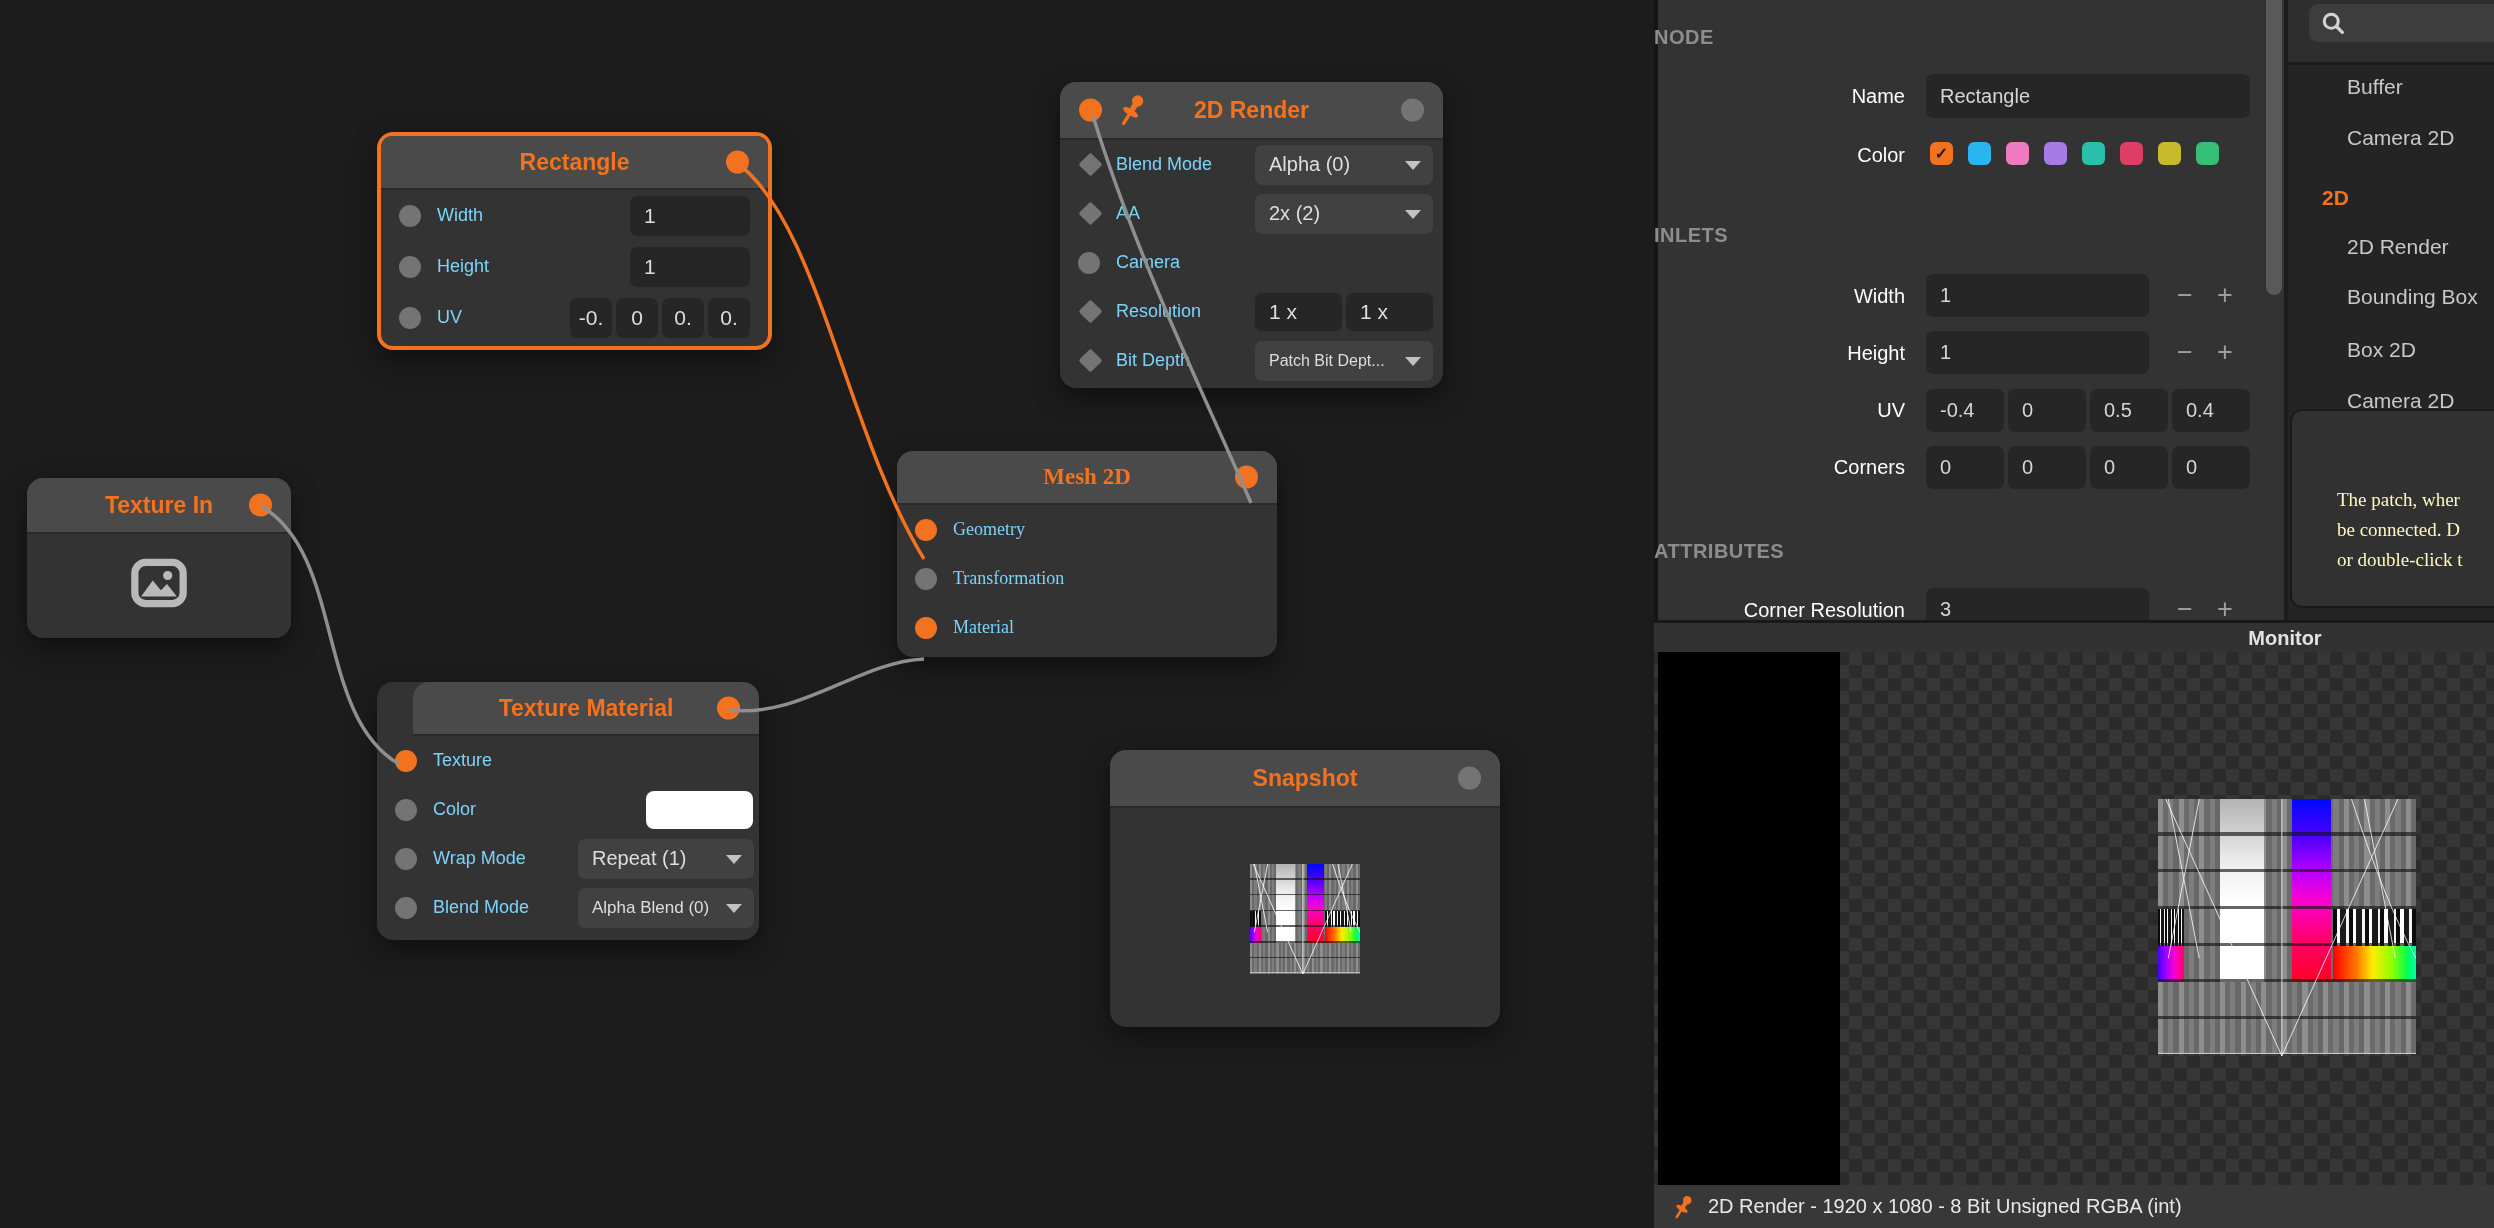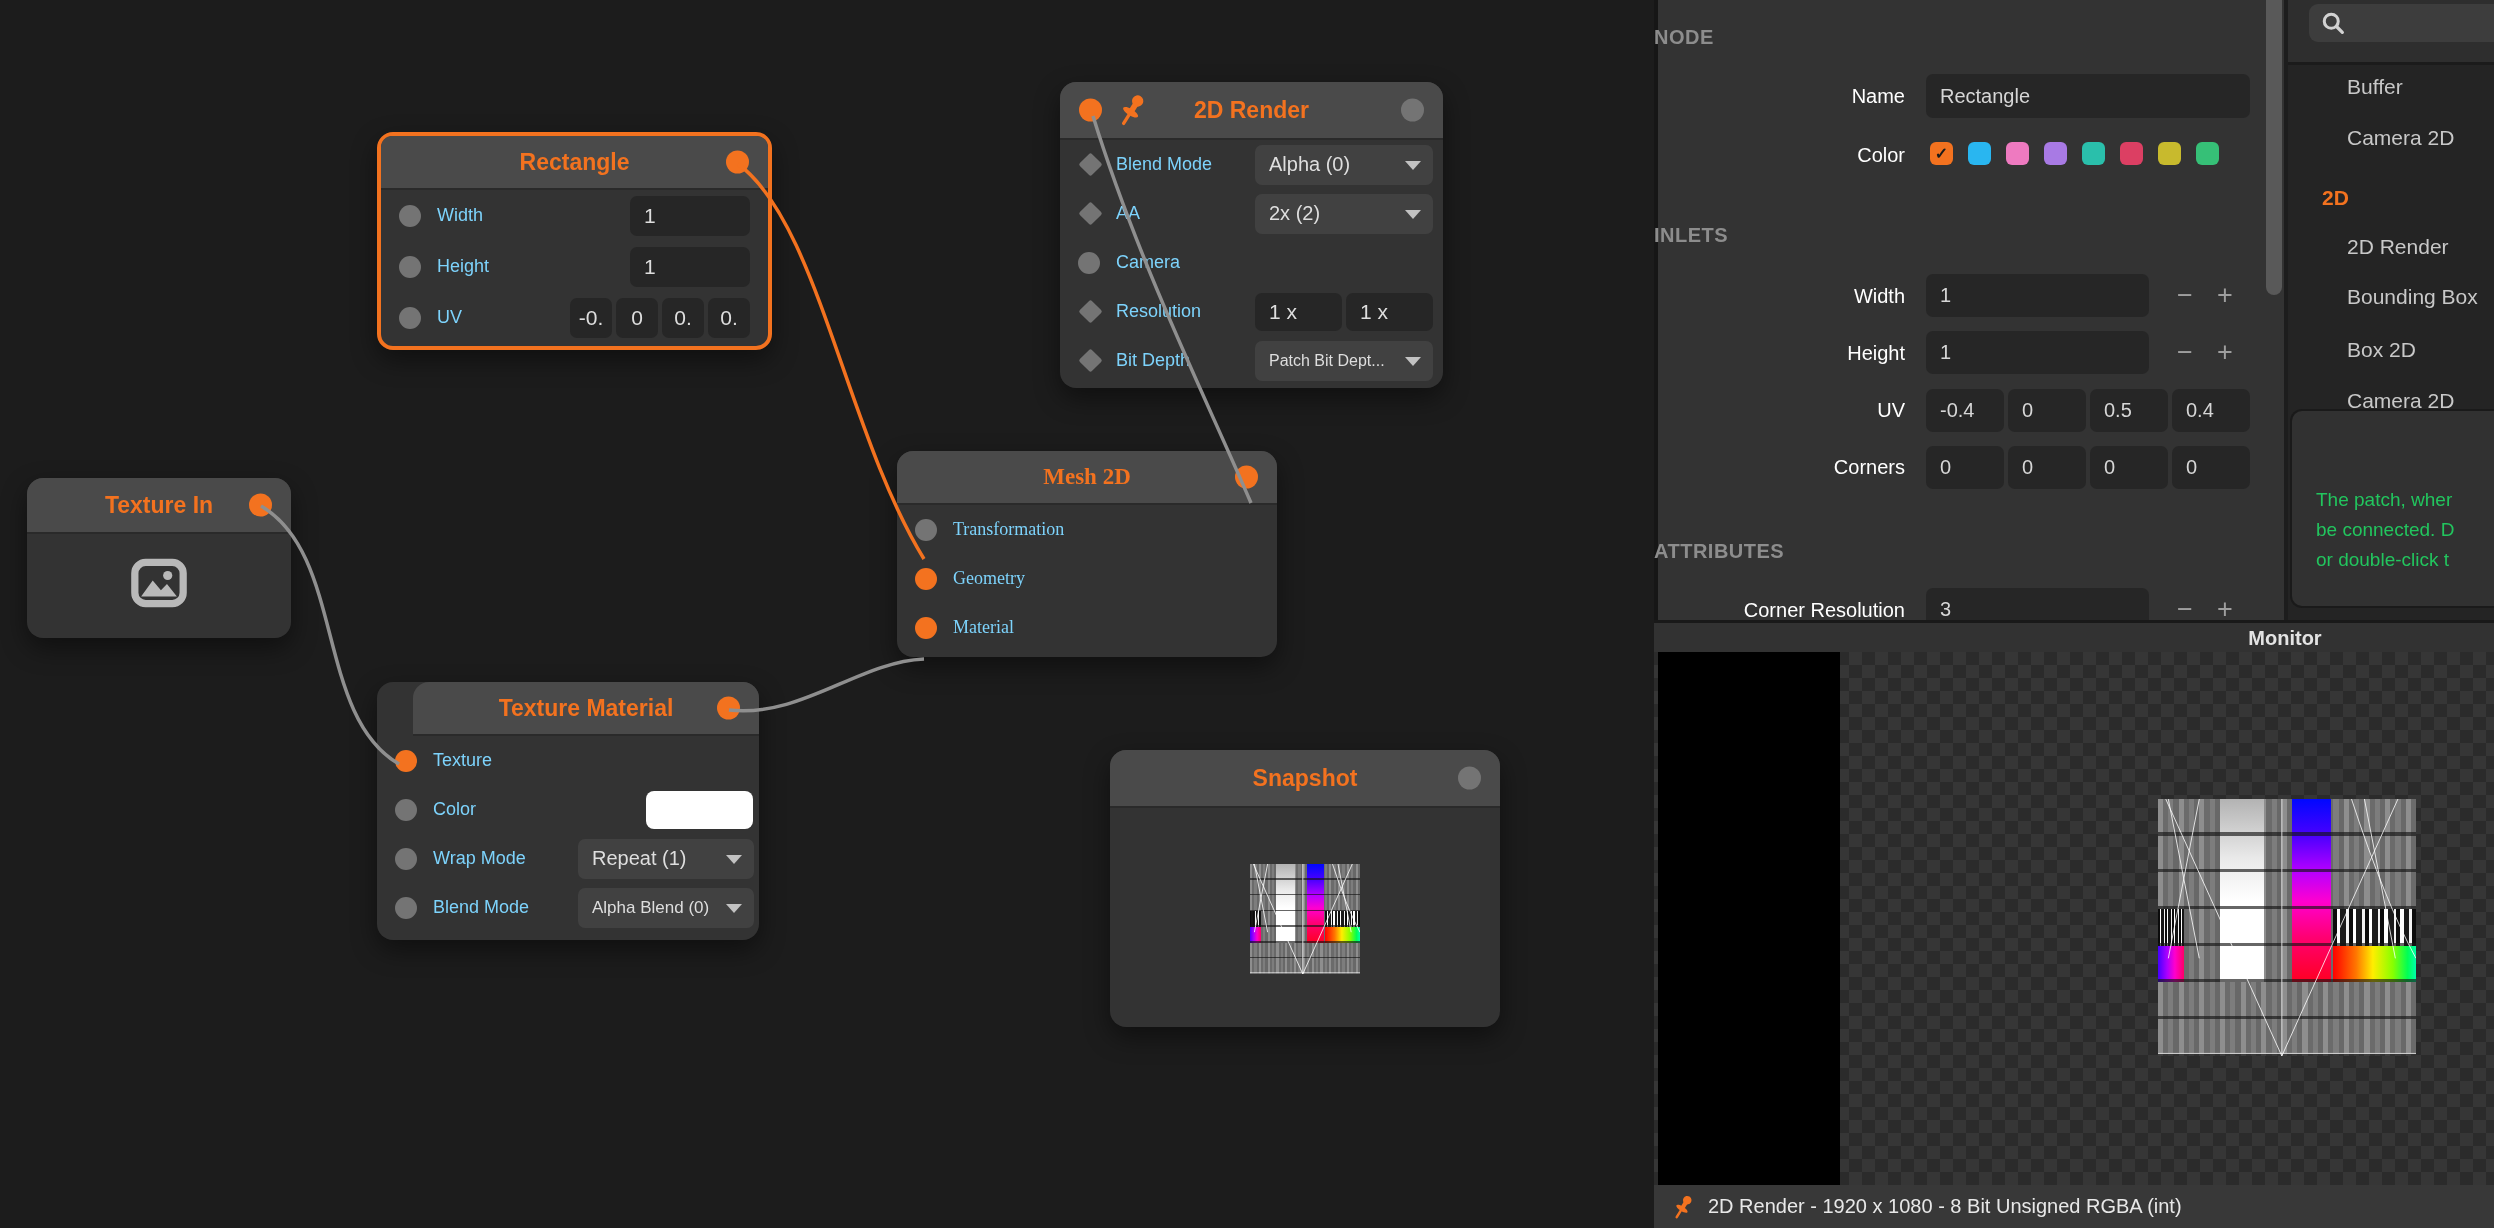--- a/index.html
+++ b/index.html
@@ -77,21 +77,21 @@
   .lib-top { position:absolute; left:0; top:0; width:206px; height:62px; background:#2e2e2e; }
   .lib-sep { position:absolute; left:0; top:62px; width:206px; height:3px; background:#1b1b1b; }
   .searchbox { position:absolute; left:21px; top:4px; width:200px; height:38px; background:#3d3d3d;
     border-radius:9px; display:flex; align-items:center; padding-left:10px; }
   .searchbox input { background:transparent; border:none; outline:none; color:#ddd; font-size:19px;
     width:130px; font-family:"Liberation Sans",sans-serif; }
   .lib-item { position:absolute; left:59px; font-size:21px; color:#c8c8c8; white-space:nowrap; }
   .lib-cat  { position:absolute; left:34px; font-size:21px; font-weight:700; color:#f3721f; white-space:nowrap; }
   .descbox { position:absolute; left:2px; top:409px; width:206px; height:199px; background:#313131;
     border:2px solid #1a1a1a; border-right:none; border-radius:12px 0 0 12px; z-index:5; }
-  .descline { position:absolute; left:24px; font-size:19px; color:#22c55e; white-space:nowrap; }
+  .descline { position:absolute; left:45px; font-size:19px; color:#fef9c3; white-space:nowrap;font-family:Liberation Serif, serif; }
 
   .monitor-bar { position:absolute; left:0; top:620px; width:840px; height:32px; background:#323232;
     border-top:3px solid #191919; }
   .monitor-title { position:absolute; left:531px; top:4px; width:200px; text-align:center;
     font-size:20px; font-weight:700; color:#e3e3e3; }
   .monitor-content { position:absolute; left:0; top:652px; width:840px; height:533px;
     background-image:conic-gradient(#363636 0 90deg,#2b2b2b 90deg 180deg,#363636 180deg 270deg,#2b2b2b 270deg 360deg);
     background-size:26px 26px; }
   .monitor-black { position:absolute; left:4px; top:0; width:182px; height:533px; background:#000; }
   .statusbar { position:absolute; left:0; top:1185px; width:840px; height:43px; background:#383838;
@@ -194,26 +194,26 @@
         </span>
       </div>
     </div>
 
     <div class="node" style="left:897px;top:451px;width:380px;height:206px;font-family:Liberation Serif, serif;">
       <div class="hd" style="height:54px;">
         <span class="title">Mesh 2D</span>
         <span class="dot or out"></span>
       </div>
       <div class="row">
-        <span class="p"></span>
-        <span class="rlbl">Transformation</span>
-      </div>
-      <div class="row">
         <span class="p or"></span>
         <span class="rlbl">Geometry</span>
+      </div>
+      <div class="row">
+        <span class="p"></span>
+        <span class="rlbl">Transformation</span>
       </div>
       <div class="row">
         <span class="p or"></span>
         <span class="rlbl">Material</span>
       </div>
     </div>
 
     <div class="node" style="left:377px;top:682px;width:382px;height:258px;">
       <div class="hd" style="height:54px;margin-left:36px;">
         <span class="title">Texture Material</span>

